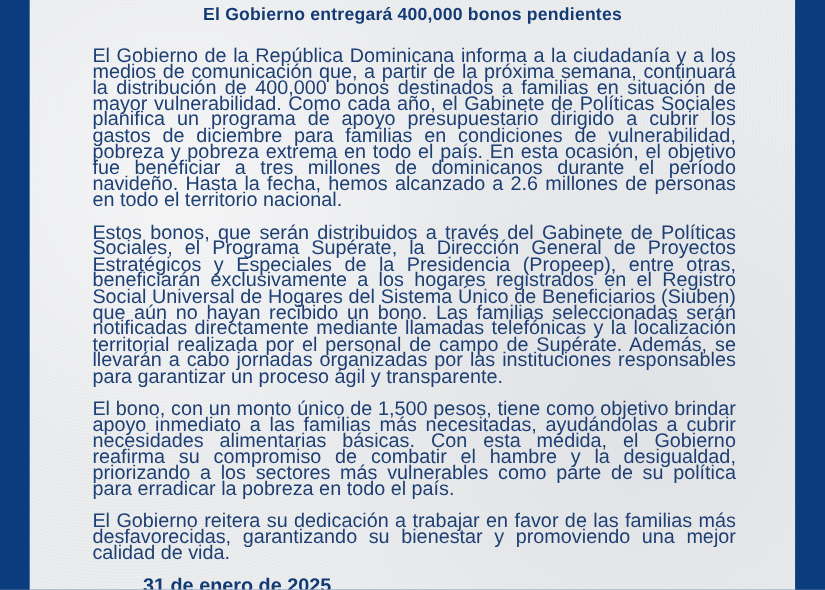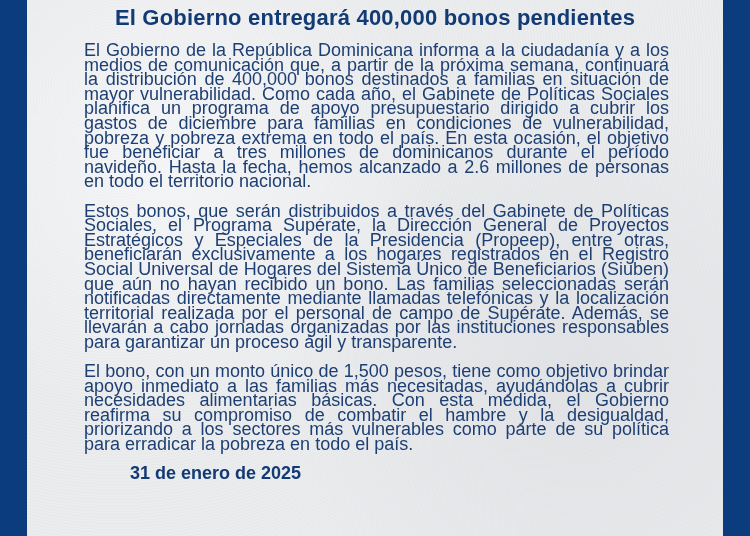--- a/index.html
+++ b/index.html
@@ -37,21 +37,21 @@
         repeating-radial-gradient(circle at 13% 17%, rgba(0,0,0,0.015) 0 1px, rgba(0,0,0,0) 1px 3px);
       overflow: hidden;
     }
     .title {
       position: absolute;
       left: 0; right: 0;
       top: -9px;
       text-align: center;
       color: #123a75;
       font-weight: bold;
-      font-size: 22px;
+      font-size: 16px;
       letter-spacing: 0.2px;
       line-height: 24px;
       white-space: nowrap;
     }
     .body-text {
       position: absolute;
       left: 57px;
       width: 585px;
       top: 43px;
       color: #1d3f73;
@@ -75,17 +75,18 @@
 
 <div class="border-left"></div>
 
 <div class="paper">
   <h1 class="title">El Gobierno entregará 400,000 bonos pendientes</h1>
 
   <div class="body-text">
     <p>El Gobierno de la República Dominicana informa a la ciudadanía y a los medios de comunicación que, a partir de la próxima semana, continuará la distribución de 400,000 bonos destinados a familias en situación de mayor vulnerabilidad. Como cada año, el Gabinete de Políticas Sociales planifica un programa de apoyo presupuestario dirigido a cubrir los gastos de diciembre para familias en condiciones de vulnerabilidad, pobreza y pobreza extrema en todo el país. En esta ocasión, el objetivo fue beneficiar a tres millones de dominicanos durante el período navideño. Hasta la fecha, hemos alcanzado a 2.6 millones de personas en todo el territorio nacional.</p>
     <p>Estos bonos, que serán distribuidos a través del Gabinete de Políticas Sociales, el Programa Supérate, la Dirección General de Proyectos Estratégicos y Especiales de la Presidencia (Propeep), entre otras, beneficiarán exclusivamente a los hogares registrados en el Registro Social Universal de Hogares del Sistema Único de Beneficiarios (Siuben) que aún no hayan recibido un bono. Las familias seleccionadas serán notificadas directamente mediante llamadas telefónicas y la localización territorial realizada por el personal de campo de Supérate. Además, se llevarán a cabo jornadas organizadas por las instituciones responsables para garantizar un proceso ágil y transparente.</p>
     <p>El bono, con un monto único de 1,500 pesos, tiene como objetivo brindar apoyo inmediato a las familias más necesitadas, ayudándolas a cubrir necesidades alimentarias básicas. Con esta medida, el Gobierno reafirma su compromiso de combatir el hambre y la desigualdad, priorizando a los sectores más vulnerables como parte de su política para erradicar la pobreza en todo el país.</p>
+    <p>El Gobierno reitera su dedicación a trabajar en favor de las familias más desfavorecidas, garantizando su bienestar y promoviendo una mejor calidad de vida.</p>
     <p class="date">31 de enero de 2025</p>
   </div>
 </div>
 
 <div class="border-right"></div>
 
 </body></html>

